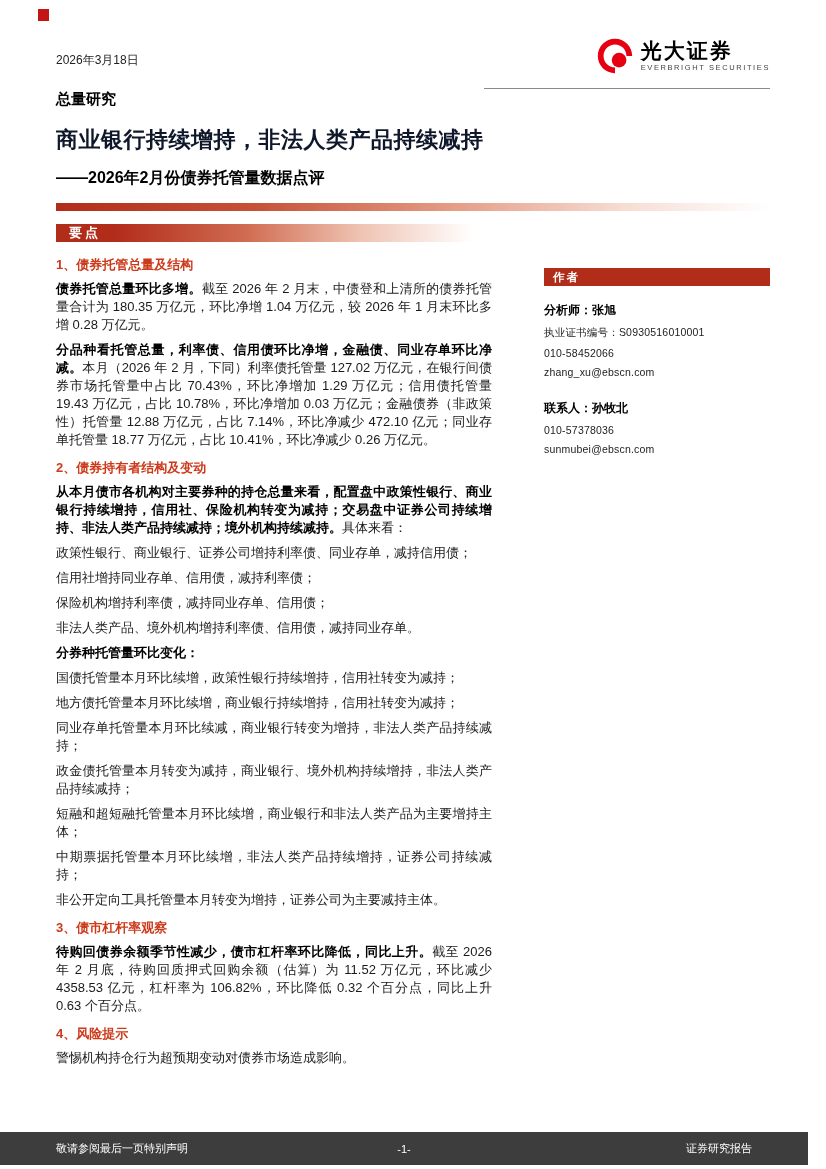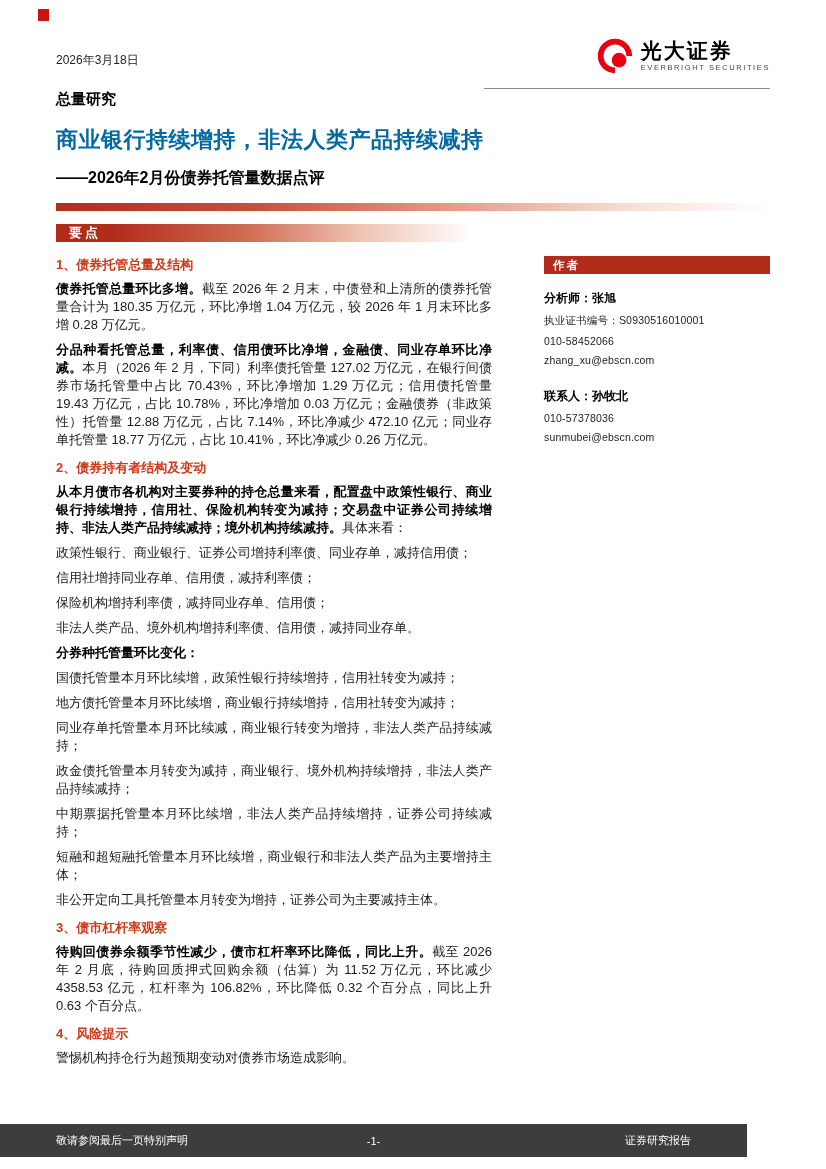--- a/index.html
+++ b/index.html
@@ -15,31 +15,31 @@
   .header { display:flex; justify-content:space-between; align-items:flex-start; padding:38px 56px 0 56px; }
   .date { font-size:12px; color:#222; margin-top:14px; }
   .brand { display:flex; align-items:center; gap:8px; }
   .brand-text { display:flex; flex-direction:column; line-height:1.1; }
   .brand-cn { font-size:21px; font-weight:bold; color:#000; letter-spacing:2px; }
   .brand-en { font-size:7.5px; color:#444; letter-spacing:1.6px; margin-top:2px; }
   .logo { width:36px; height:36px; display:inline-block; }
   .header-rule { position:absolute; top:88px; right:56px; width:286px; height:1px; background:#8a8a8a; }
 
   .category { padding:0 56px; margin-top:16px; font-size:15px; font-weight:bold; color:#000; }
-  .title { padding:0 56px; margin-top:16px; font-size:22px; font-weight:bold; color:#0369a1; letter-spacing:0.5px; }
+  .title { padding:0 56px; margin-top:16px; font-size:22px; font-weight:bold; color:#0f172a; letter-spacing:0.5px; }
   .subtitle { padding:0 56px; margin-top:13px; font-size:16px; font-weight:bold; color:#000; }
   .title-divider {
     margin:14px 56px 0 56px; height:8px;
     background:linear-gradient(90deg,#b22c1a 0%,#c65238 28%,#e49b84 55%,#f7ded4 80%,#ffffff 100%);
   }
 
   
   .columns { display:flex; padding:0 56px; margin-top:13px; align-items:flex-start; }
   .main { width:436px; flex:0 0 436px; }
-  .sidebar { margin-left:auto; width:226px; flex:0 0 226px; margin-top:32px; }
+  .sidebar { margin-left:auto; width:226px; flex:0 0 226px; margin-top:44px; }
 
   
   .kp-row { display:flex; align-items:stretch; height:18px; margin-bottom:14px; }
   .kp-box { width:58px; background:#b22c1a; color:#fff; font-size:13px; font-weight:bold;
             display:flex; align-items:center; justify-content:center; letter-spacing:3px; }
   .kp-line { flex:1; background:linear-gradient(90deg,#b22c1a 0%,#d06c52 35%,#efc3b2 65%,#ffffff 95%); }
 
   
   .sec-heading { font-size:13px; font-weight:bold; color:#cc3a1a; margin:10px 0 6px 0; }
   .p { font-size:13px; line-height:18px; text-align:justify; color:#1a1a1a; margin-bottom:7px; }
@@ -47,21 +47,21 @@
   .p.allbold { font-weight:bold; color:#000; }
 
   
   .author-bar { height:18px; background:#b22c1a; color:#fff; font-size:11.5px; font-weight:bold;
                 display:flex; align-items:center; padding-left:9px; letter-spacing:2px; }
   .analyst { font-size:12px; font-weight:bold; color:#000; margin-top:16px; }
   .analyst.contact { margin-top:22px; }
   .s-line { font-size:10.5px; color:#222; margin-top:7px; letter-spacing:0.2px; }
 
   
-  .footer { position:absolute; left:0; bottom:12px; width:747px; height:33px; background:#3d3d3d;
+  .footer { position:absolute; left:0; bottom:4px; width:808px; height:33px; background:#3d3d3d;
             color:#fff; font-size:11px; display:flex; align-items:center;
             justify-content:space-between; padding:0 56px;gap:24px; }
   .pagenum { position:absolute; left:0; right:0; text-align:center; pointer-events:none; }
 </style>
 </head>
 <body>
 
 <div class="page">
 
   <div class="corner-mark"></div>
@@ -110,22 +110,22 @@
         <p class="p"><b>从本月债市各机构对主要券种的持仓总量来看，配置盘中政策性银行、商业银行持续增持，信用社、保险机构转变为减持；交易盘中证券公司持续增持、非法人类产品持续减持；境外机构持续减持。</b><span>具体来看：</span></p>
         <p class="p">政策性银行、商业银行、证券公司增持利率债、同业存单，减持信用债；</p>
         <p class="p">信用社增持同业存单、信用债，减持利率债；</p>
         <p class="p">保险机构增持利率债，减持同业存单、信用债；</p>
         <p class="p">非法人类产品、境外机构增持利率债、信用债，减持同业存单。</p>
         <p class="p allbold">分券种托管量环比变化：</p>
         <p class="p">国债托管量本月环比续增，政策性银行持续增持，信用社转变为减持；</p>
         <p class="p">地方债托管量本月环比续增，商业银行持续增持，信用社转变为减持；</p>
         <p class="p">同业存单托管量本月环比续减，商业银行转变为增持，非法人类产品持续减持；</p>
         <p class="p">政金债托管量本月转变为减持，商业银行、境外机构持续增持，非法人类产品持续减持；</p>
+        <p class="p">短融和超短融托管量本月环比续增，商业银行和非法人类产品为主要增持主体；</p>
         <p class="p">中期票据托管量本月环比续增，非法人类产品持续增持，证券公司持续减持；</p>
-        <p class="p">短融和超短融托管量本月环比续增，商业银行和非法人类产品为主要增持主体；</p>
         <p class="p">非公开定向工具托管量本月转变为增持，证券公司为主要减持主体。</p>
       </section>
 
       <section>
         <h3 class="sec-heading">3、债市杠杆率观察</h3>
         <p class="p"><b>待购回债券余额季节性减少，债市杠杆率环比降低，同比上升。</b><span>截至 2026 年 2 月底，待购回质押式回购余额（估算）为 11.52 万亿元，环比减少 4358.53 亿元，杠杆率为 106.82%，环比降低 0.32 个百分点，同比上升 0.63 个百分点。</span></p>
       </section>
 
       <section>
         <h3 class="sec-heading">4、风险提示</h3>

